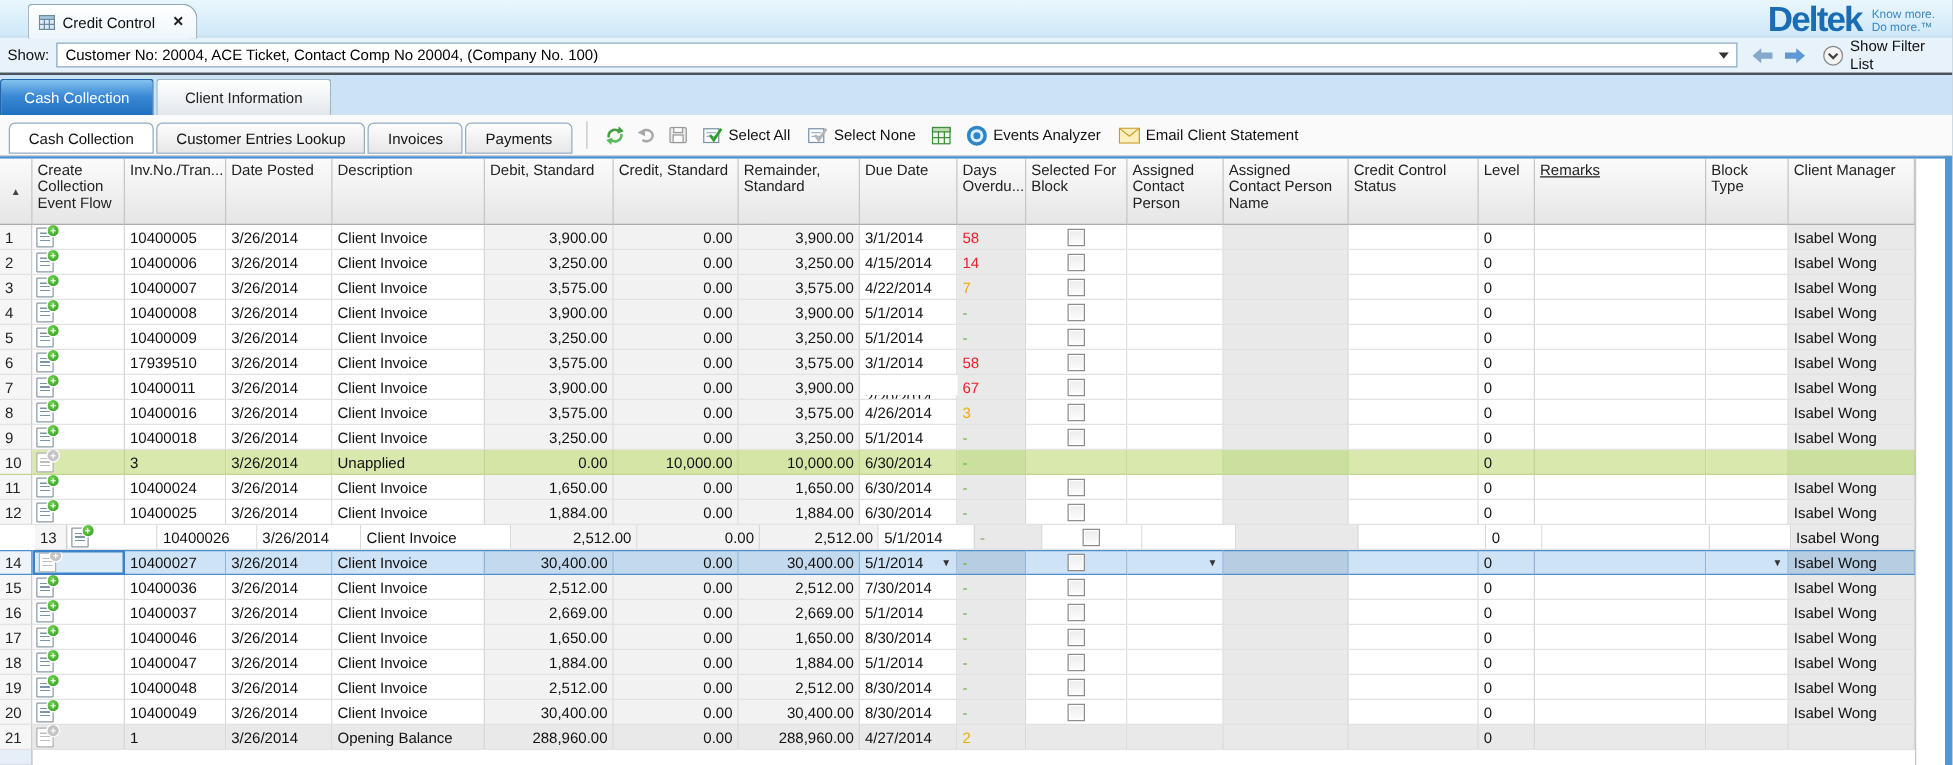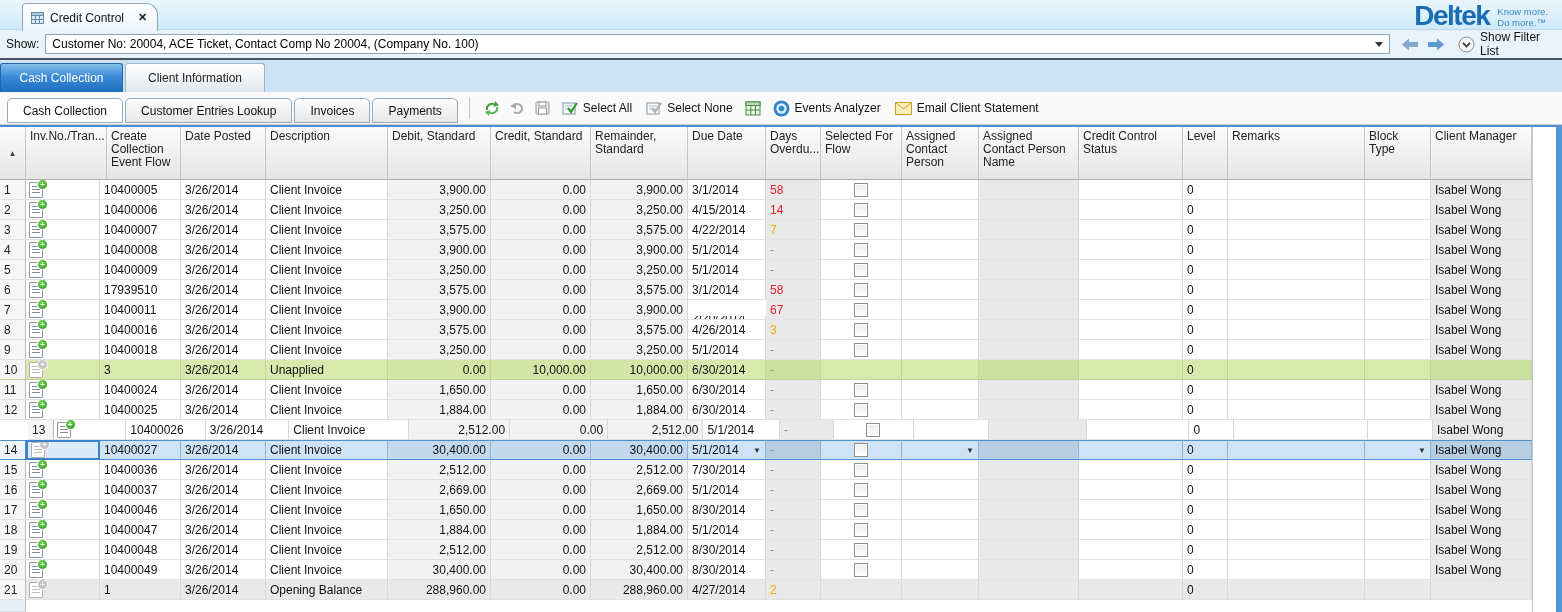--- a/index.html
+++ b/index.html
@@ -217,35 +217,35 @@
     </div>
   </div>
 
   <div class="blueline"></div>
 
   <div class="tablewrap">
     <div class="theader">
         <div class="hcell c0" style="width: 26px;">
           <span class="sorticon">▲</span>
         </div>
+        <div class="hcell c1" style="width: 74px;">Create Collection Event Flow</div>
         <div class="hcell c2" style="width: 81px;">Inv.No./Tran...</div>
-        <div class="hcell c1" style="width: 74px;">Create Collection Event Flow</div>
         <div class="hcell c3" style="width: 85px;">Date Posted</div>
         <div class="hcell c4" style="width: 122px;">Description</div>
         <div class="hcell c5" style="width: 103px;">Debit, Standard</div>
         <div class="hcell c6" style="width: 100px;">Credit, Standard</div>
         <div class="hcell c7" style="width: 97px;">Remainder, Standard</div>
         <div class="hcell c8" style="width: 78px;">Due Date</div>
         <div class="hcell c9" style="width: 55px;">Days Overdu...</div>
-        <div class="hcell c10" style="width: 81px;">Selected For Flow</div>
+        <div class="hcell c10" style="width: 81px;">Selected For Block</div>
         <div class="hcell c11" style="width: 77px;">Assigned Contact Person</div>
         <div class="hcell c12" style="width: 100px;">Assigned Contact Person Name</div>
         <div class="hcell c13" style="width: 104px;">Credit Control Status</div>
         <div class="hcell c14" style="width: 45px;">Level</div>
-        <div class="hcell c15" style="width: 137px;">Remarks</div>
+        <div class="hcell c15" style="width: 137px; text-decoration: underline;">Remarks</div>
         <div class="hcell c16" style="width: 66px;">Block Type</div>
         <div class="hcell c17" style="width: 101px;">Client Manager</div>
       </div>
     <div>
         <div class="trow normal">
           <div class="c gutter" style="width: 26px;">1</div>
           <div class="c iconcell" style="width: 74px;">
             <span class="doc">
               <span class="plus">+</span>
             </span>

